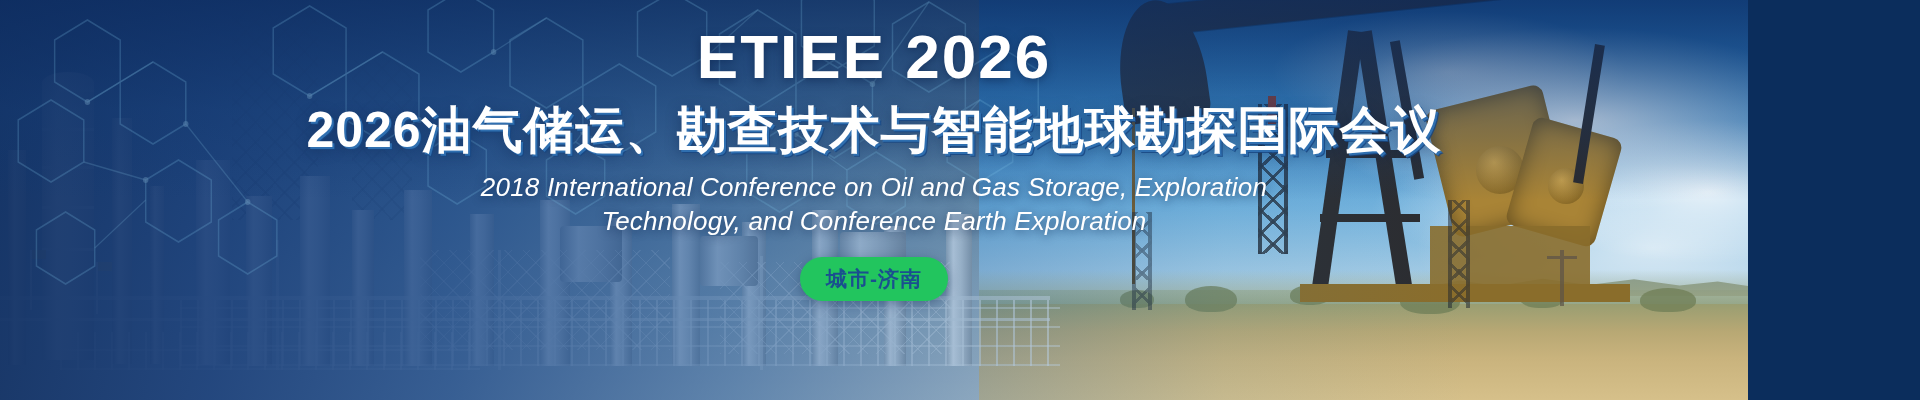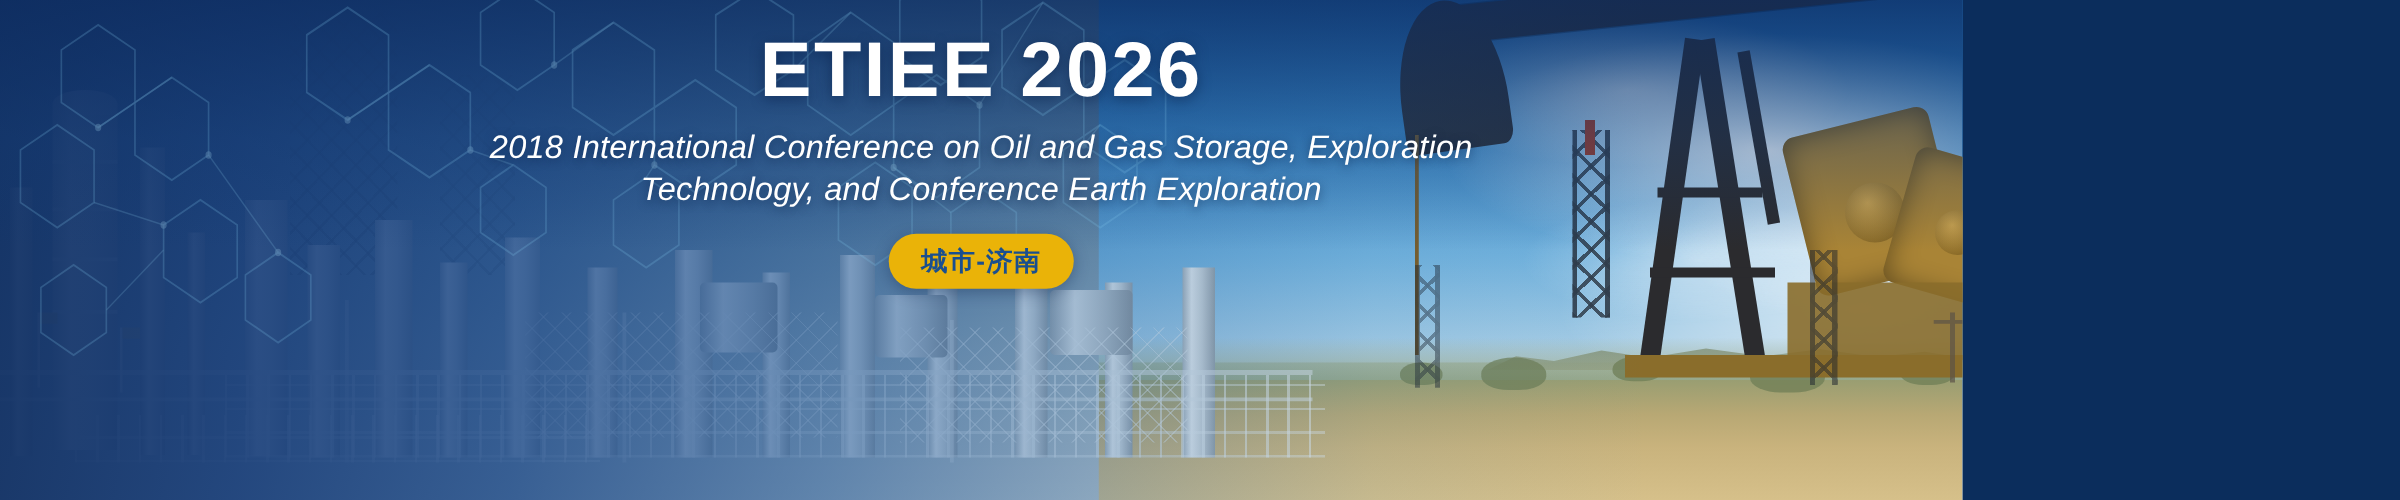--- a/index.html
+++ b/index.html
@@ -1,20 +1,20 @@
 <!DOCTYPE html>
 <html><head>
 <meta charset="utf-8">
 <style>
   html,body{margin:0;padding:0;background:#0b2d5c;}
   *{box-sizing:border-box;}
 
   #banner{
     position:relative;
-    width:1570px;height:400px;
+    width:1748px;height:400px;
     overflow:hidden;
     font-family:"Liberation Sans","DejaVu Sans",sans-serif;
     background:#1b4a86;
   }
 
   
   .sky{
     position:absolute;inset:0;
     background:
       linear-gradient(180deg,#1e62a8 0%,#2f80c4 28%,#58a6d8 55%,#9fc9e4 78%,#cfe0ea 100%);
@@ -165,21 +165,21 @@
       0 3px 14px rgba(8,30,70,.45);
   }
   .subtitle{
     font-size:26px;font-style:italic;font-weight:normal;color:#ffffff;
     line-height:1.32;text-align:center;margin:12px 0 0 0;
     text-shadow:0 2px 8px rgba(10,35,75,.65);
     letter-spacing:.2px;
   }
   .city-badge{
     margin-top:18px;
-    background:#eab308;color:#1a4f8f;
+    background:#22c55e;color:#1a4f8f;
     font-size:21px;font-weight:bold;
     padding:8px 26px;border-radius:22px;
     box-shadow:0 3px 12px rgba(8,30,70,.35);
     letter-spacing:1px;
   }
 </style>
 </head>
 <body>
 
 <div id="banner">
@@ -342,20 +342,21 @@
         <circle cx="160" cy="180" r="3"></circle>
           <circle cx="272" cy="202" r="3"></circle>
       </g>
     </svg>
   </div>
 
   <div class="content">
 
     <h1 class="title-en">ETIEE 2026</h1>
 
+    <h2 class="title-cn">2026油气储运、勘查技术与智能地球勘探国际会议</h2>
 
     <div class="subtitle">
       <div>2018 International Conference on Oil and Gas Storage, Exploration</div>
       <div>Technology, and Conference Earth Exploration</div>
     </div>
 
     <div class="city-badge">城市-济南</div>
   </div>
 
 </div>

